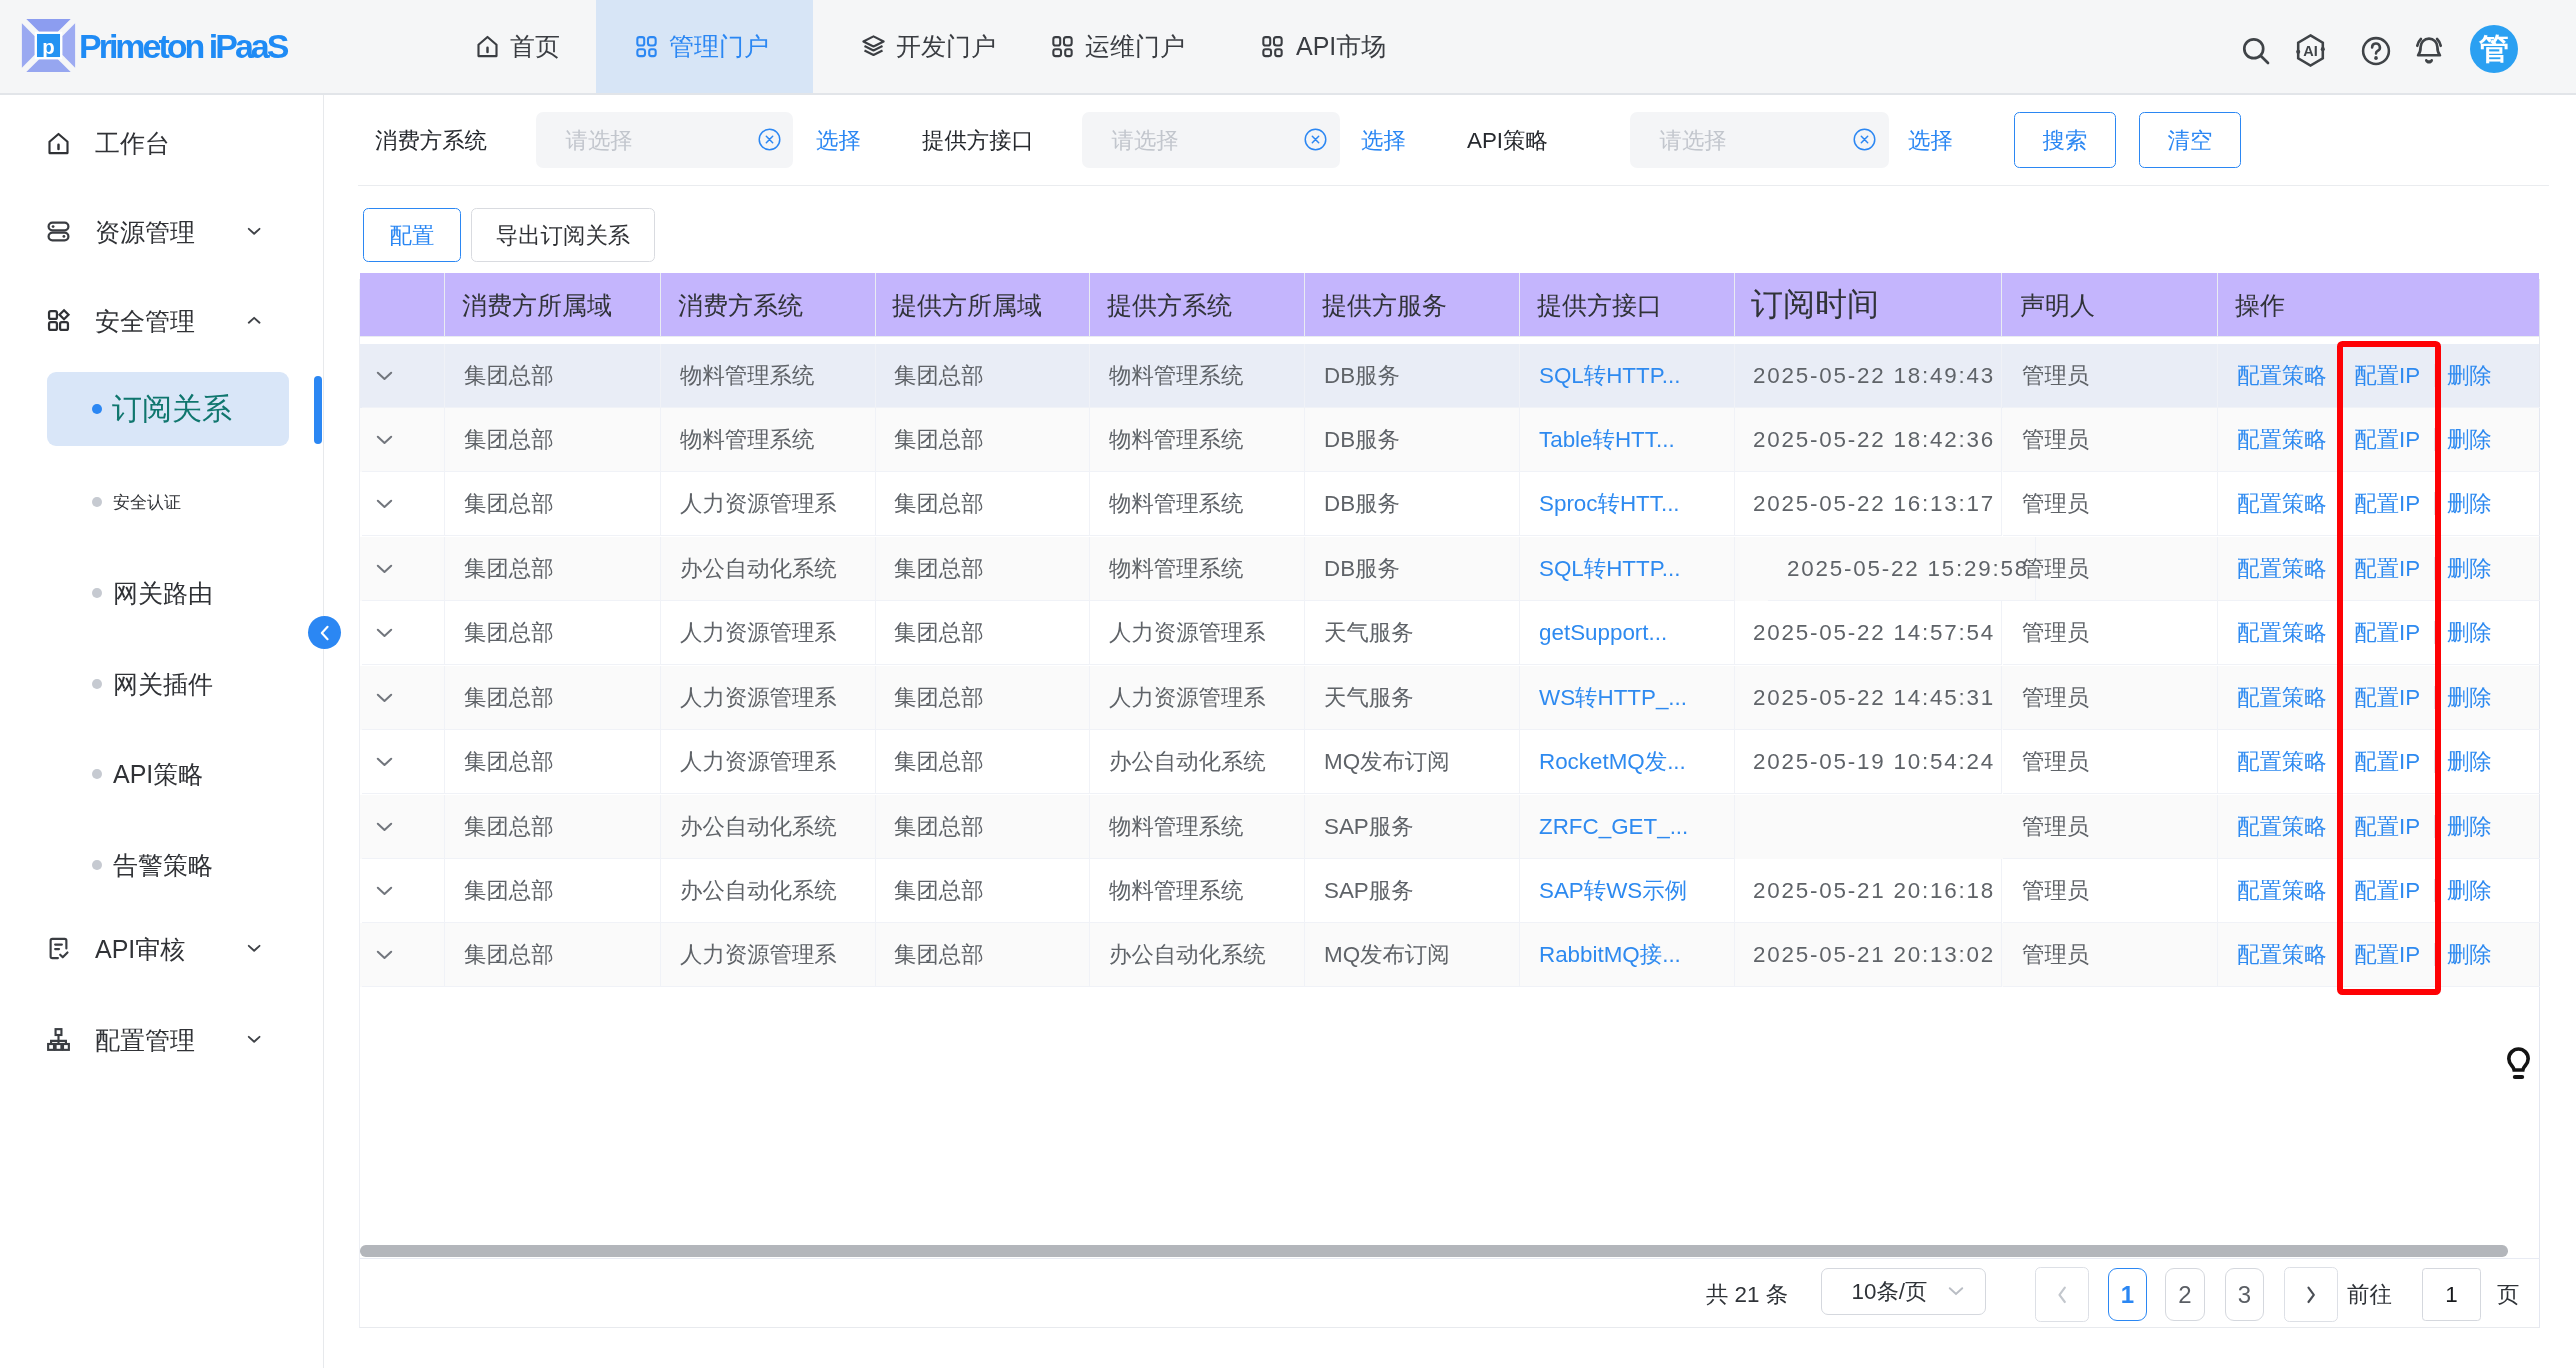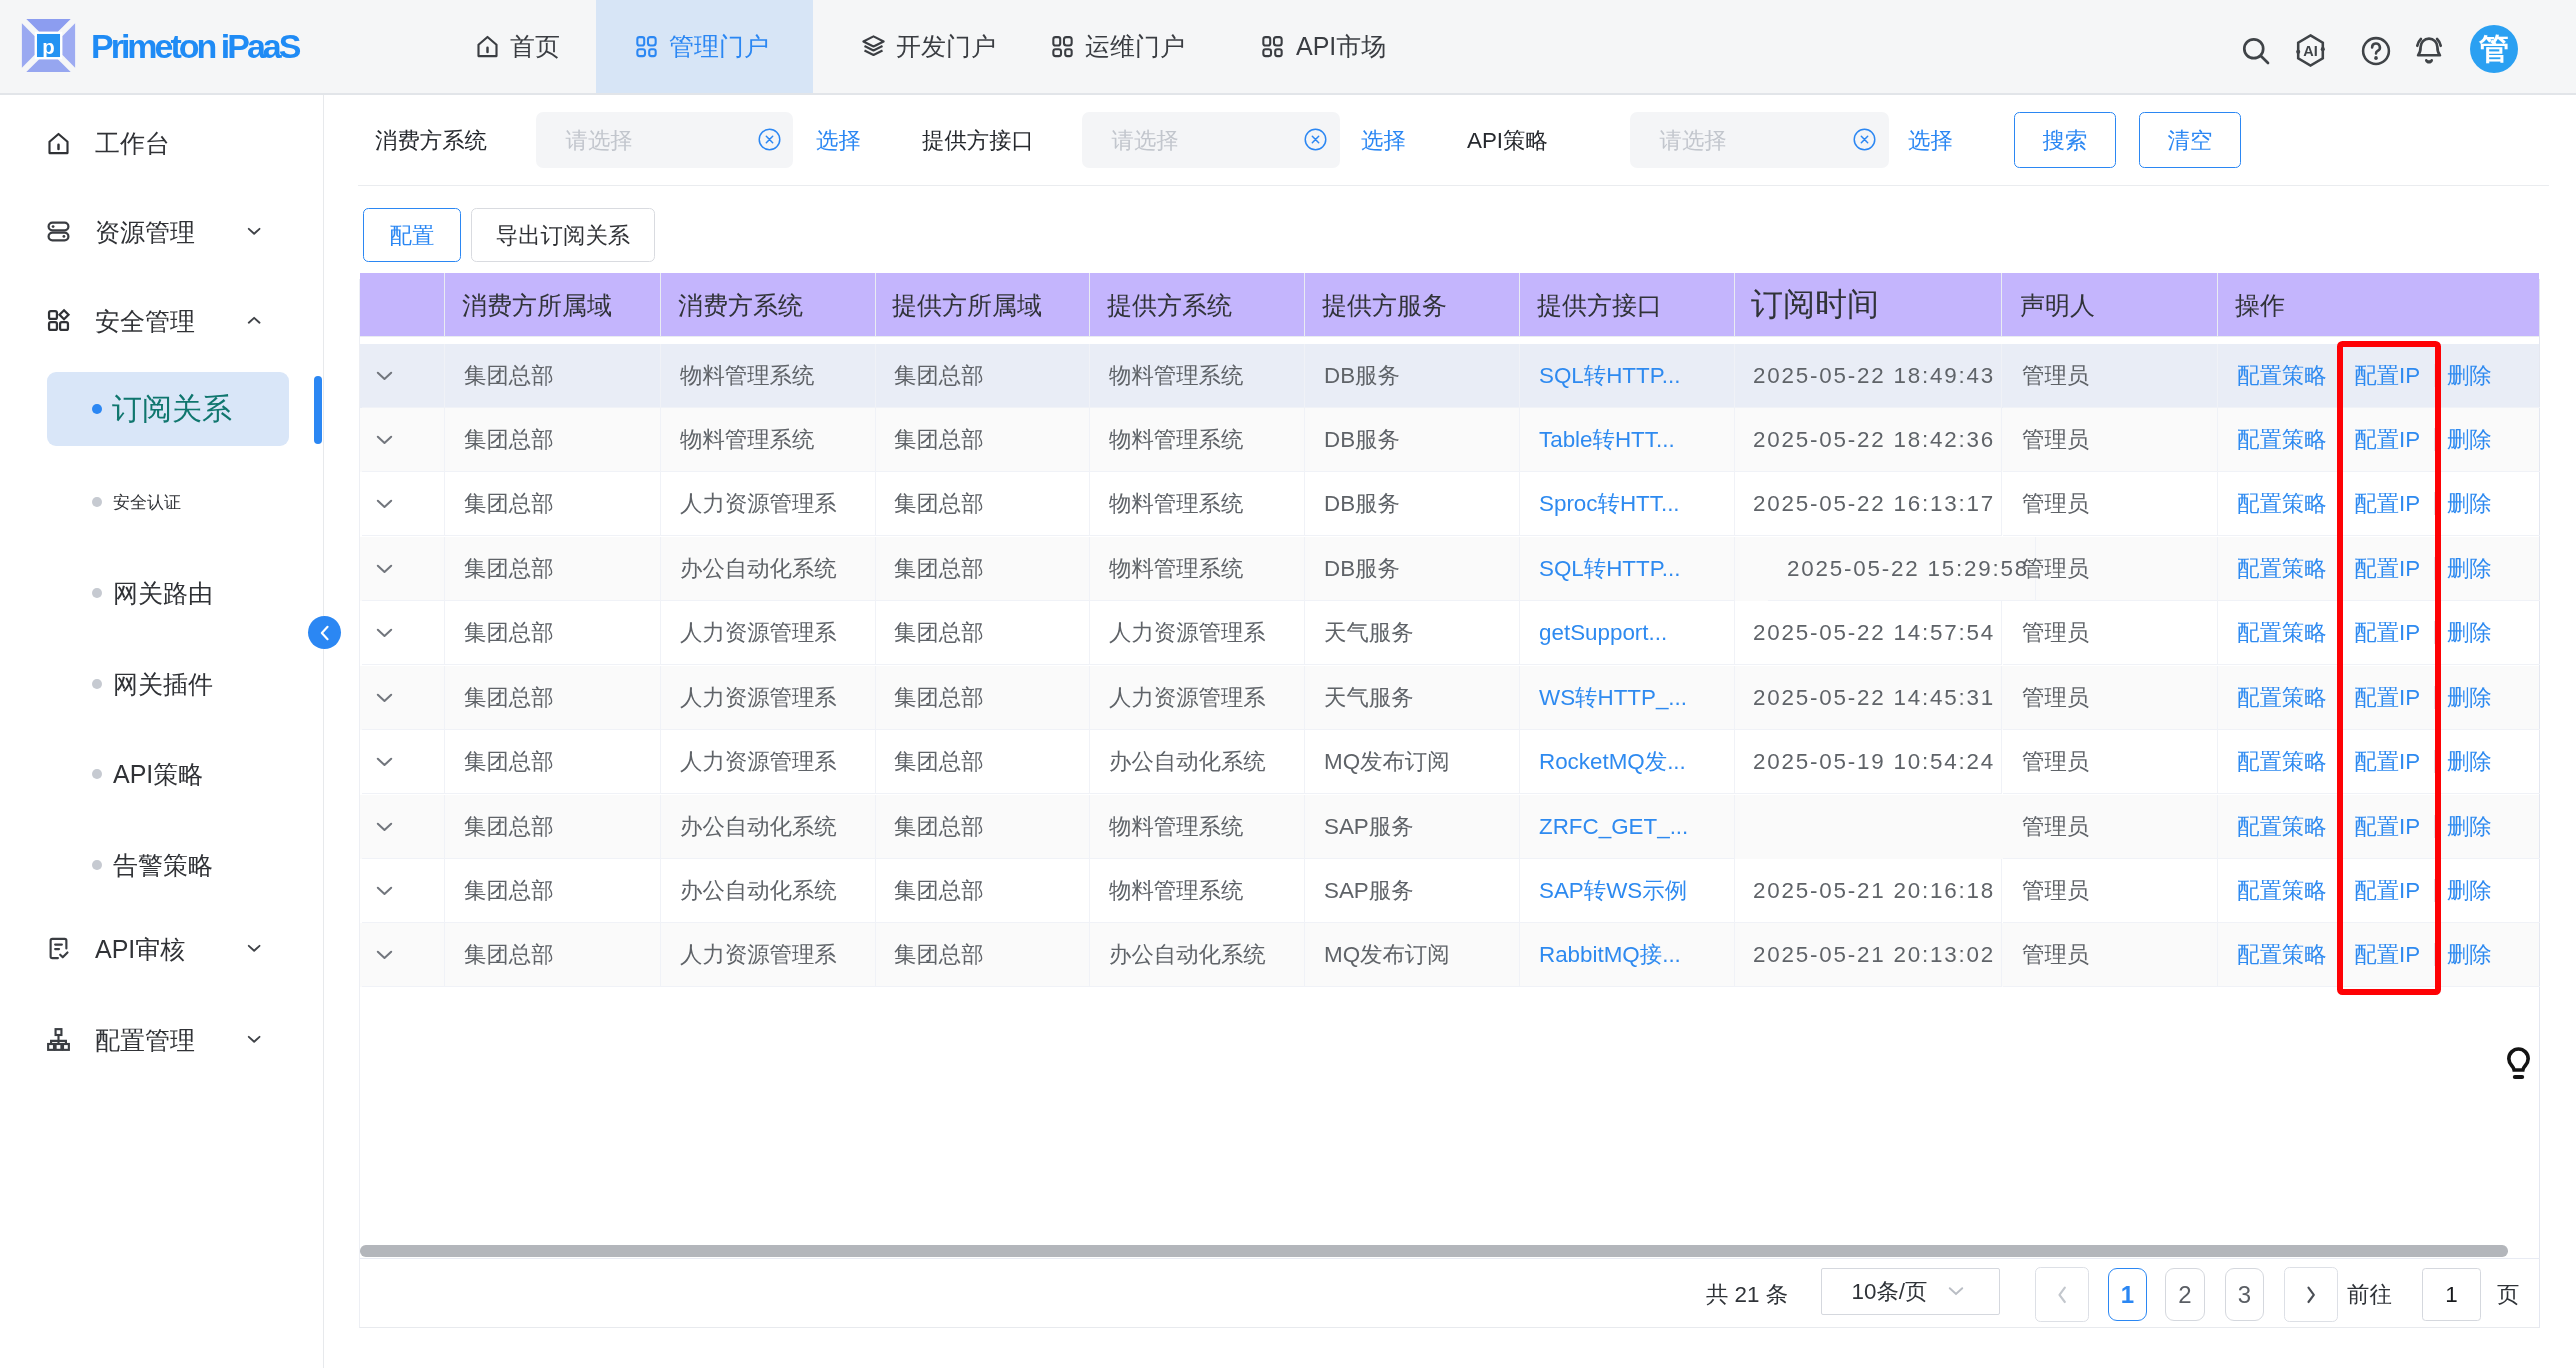--- a/index.html
+++ b/index.html
@@ -9,21 +9,21 @@
 <div class="abs" style="left:596px;top:0;width:217px;height:93px;background:#d7e5f6"></div>
 <div class="abs" style="left:20.6px;top:18px"><svg width="55" height="55" viewBox="0 0 62 62">
 <path d="M6 1 H56 L41.5 15.5 H20.5 Z" fill="#8c9df0"></path>
 <path d="M61 6 V56 L46.5 41.5 V20.5 Z" fill="#9dabf2"></path>
 <path d="M6 61 H56 L41.5 46.5 H20.5 Z" fill="#96a6f0"></path>
 <path d="M1 6 V56 L15.5 41.5 V20.5 Z" fill="#9aa9f1"></path>
 <rect x="15.5" y="15.5" width="31" height="31" fill="#fff"></rect>
 <rect x="18" y="18" width="26" height="26" fill="#2493f2"></rect>
 <text x="31" y="40.5" text-anchor="middle" font-family="Liberation Sans" font-size="23" font-weight="bold" fill="#fff">p</text>
 </svg></div>
-<div class="abs" style="left:91px;top:0;height:68px">
+<div class="abs" style="left:79px;top:0;height:68px">
       <div class="cc" style="height:92px;font-size:34px;font-weight:bold;color:#1f8bf5;letter-spacing:-3px">Primeton iPaaS</div>
     </div>
 <div class="abs cc" style="left:474px;top:0;height:92px">
       <svg width="27" height="27" viewBox="0 0 24 24" fill="none" stroke="#3a3d42" stroke-width="1.9" stroke-linejoin="round">
         <path d="M4 10.5 L12 3.5 L20 10.5 V20.5 H4 Z"></path>
         <path d="M12 13.2 v3.6" stroke-linecap="round" stroke-width="2.2"></path>
       </svg>
     </div>
 <div class="abs cc" style="left:510px;top:0;height:92px;font-size:25px;color:#3a3d42">首页</div>
 <div class="abs cc" style="left:634px;top:0;height:92px">
@@ -427,21 +427,21 @@
       <span style="color:#2e8af0">删除</span>
     </div>
 </div>
 <div class="abs" style="left:2337px;top:341px;width:104px;height:654px;border:6.3px solid #fe0104;border-radius:5.4px;z-index:6"></div>
 <div class="abs" style="left:2504px;top:1045px"><svg width="29" height="38" viewBox="0 0 24 30">
       <path d="M12 2.6 a8 8 0 0 1 8 8 c0 2.6-1.2 4.4-2.6 6 -1 1.2-1.6 2-1.8 3.4 h-7.2 c-.2-1.4-.8-2.2-1.8-3.4 -1.4-1.6-2.6-3.4-2.6-6 a8 8 0 0 1 8-8 Z" fill="none" stroke="#131313" stroke-width="3"></path>
       <path d="M9 25.8 h6" stroke="#131313" stroke-width="3.4" stroke-linecap="round"></path>
     </svg></div>
 <div class="abs" style="left:360px;top:1245px;width:2148px;height:11.6px;border-radius:5.8px;background:#b3b6bb"></div>
 <div class="abs cc" style="left:1706px;top:1267px;height:55px;font-size:22.4px;color:#2f3338">共 21 条</div>
-<div class="abs cc" style="left:1821px;top:1268px;width:179px;height:47px;border:0.9px solid #d5d8de;border-radius:2px;font-size:22.4px;color:#2f3338;padding-left:29.5px">10条/页<svg style="margin-left:19.7px" width="18" height="10.7" viewBox="0 0 20 12">
+<div class="abs cc" style="left:1821px;top:1268px;width:165px;height:47px;border:0.9px solid #d5d8de;border-radius:7px;font-size:22.4px;color:#2f3338;padding-left:29.5px">10条/页<svg style="margin-left:19.7px" width="18" height="10.7" viewBox="0 0 20 12">
       <path d="M3 2.5 L10 9 L17 2.5" fill="none" stroke="#b9bdc4" stroke-width="2.2" stroke-linecap="round"></path>
     </svg></div>
 <div class="abs cc" style="left:2035px;top:1267px;width:54px;height:55px;border:0.9px solid #dde0e6;border-radius:5.4px;justify-content:center">
     <svg width="14.3" height="19.7" viewBox="0 0 16 22">
       <path d="M11 3 L5 11 L11 19" fill="none" stroke="#c3c7cd" stroke-width="2.4" stroke-linecap="round" stroke-linejoin="round"></path>
     </svg>
   </div>
 <div class="abs cc" style="left:2108px;top:1268px;width:39px;height:53px;border:1.8px solid #2b87f3;border-radius:9px;justify-content:center;color:#2b87f3;font-size:24px;font-weight:bold">1</div>
 <div class="abs cc" style="left:2165px;top:1268px;width:40px;height:53px;border:0.9px solid #d5d8de;border-radius:9px;justify-content:center;color:#5a5e64;font-size:24px">2</div>
 <div class="abs cc" style="left:2225px;top:1268px;width:39px;height:53px;border:0.9px solid #d5d8de;border-radius:9px;justify-content:center;color:#5a5e64;font-size:24px">3</div>

